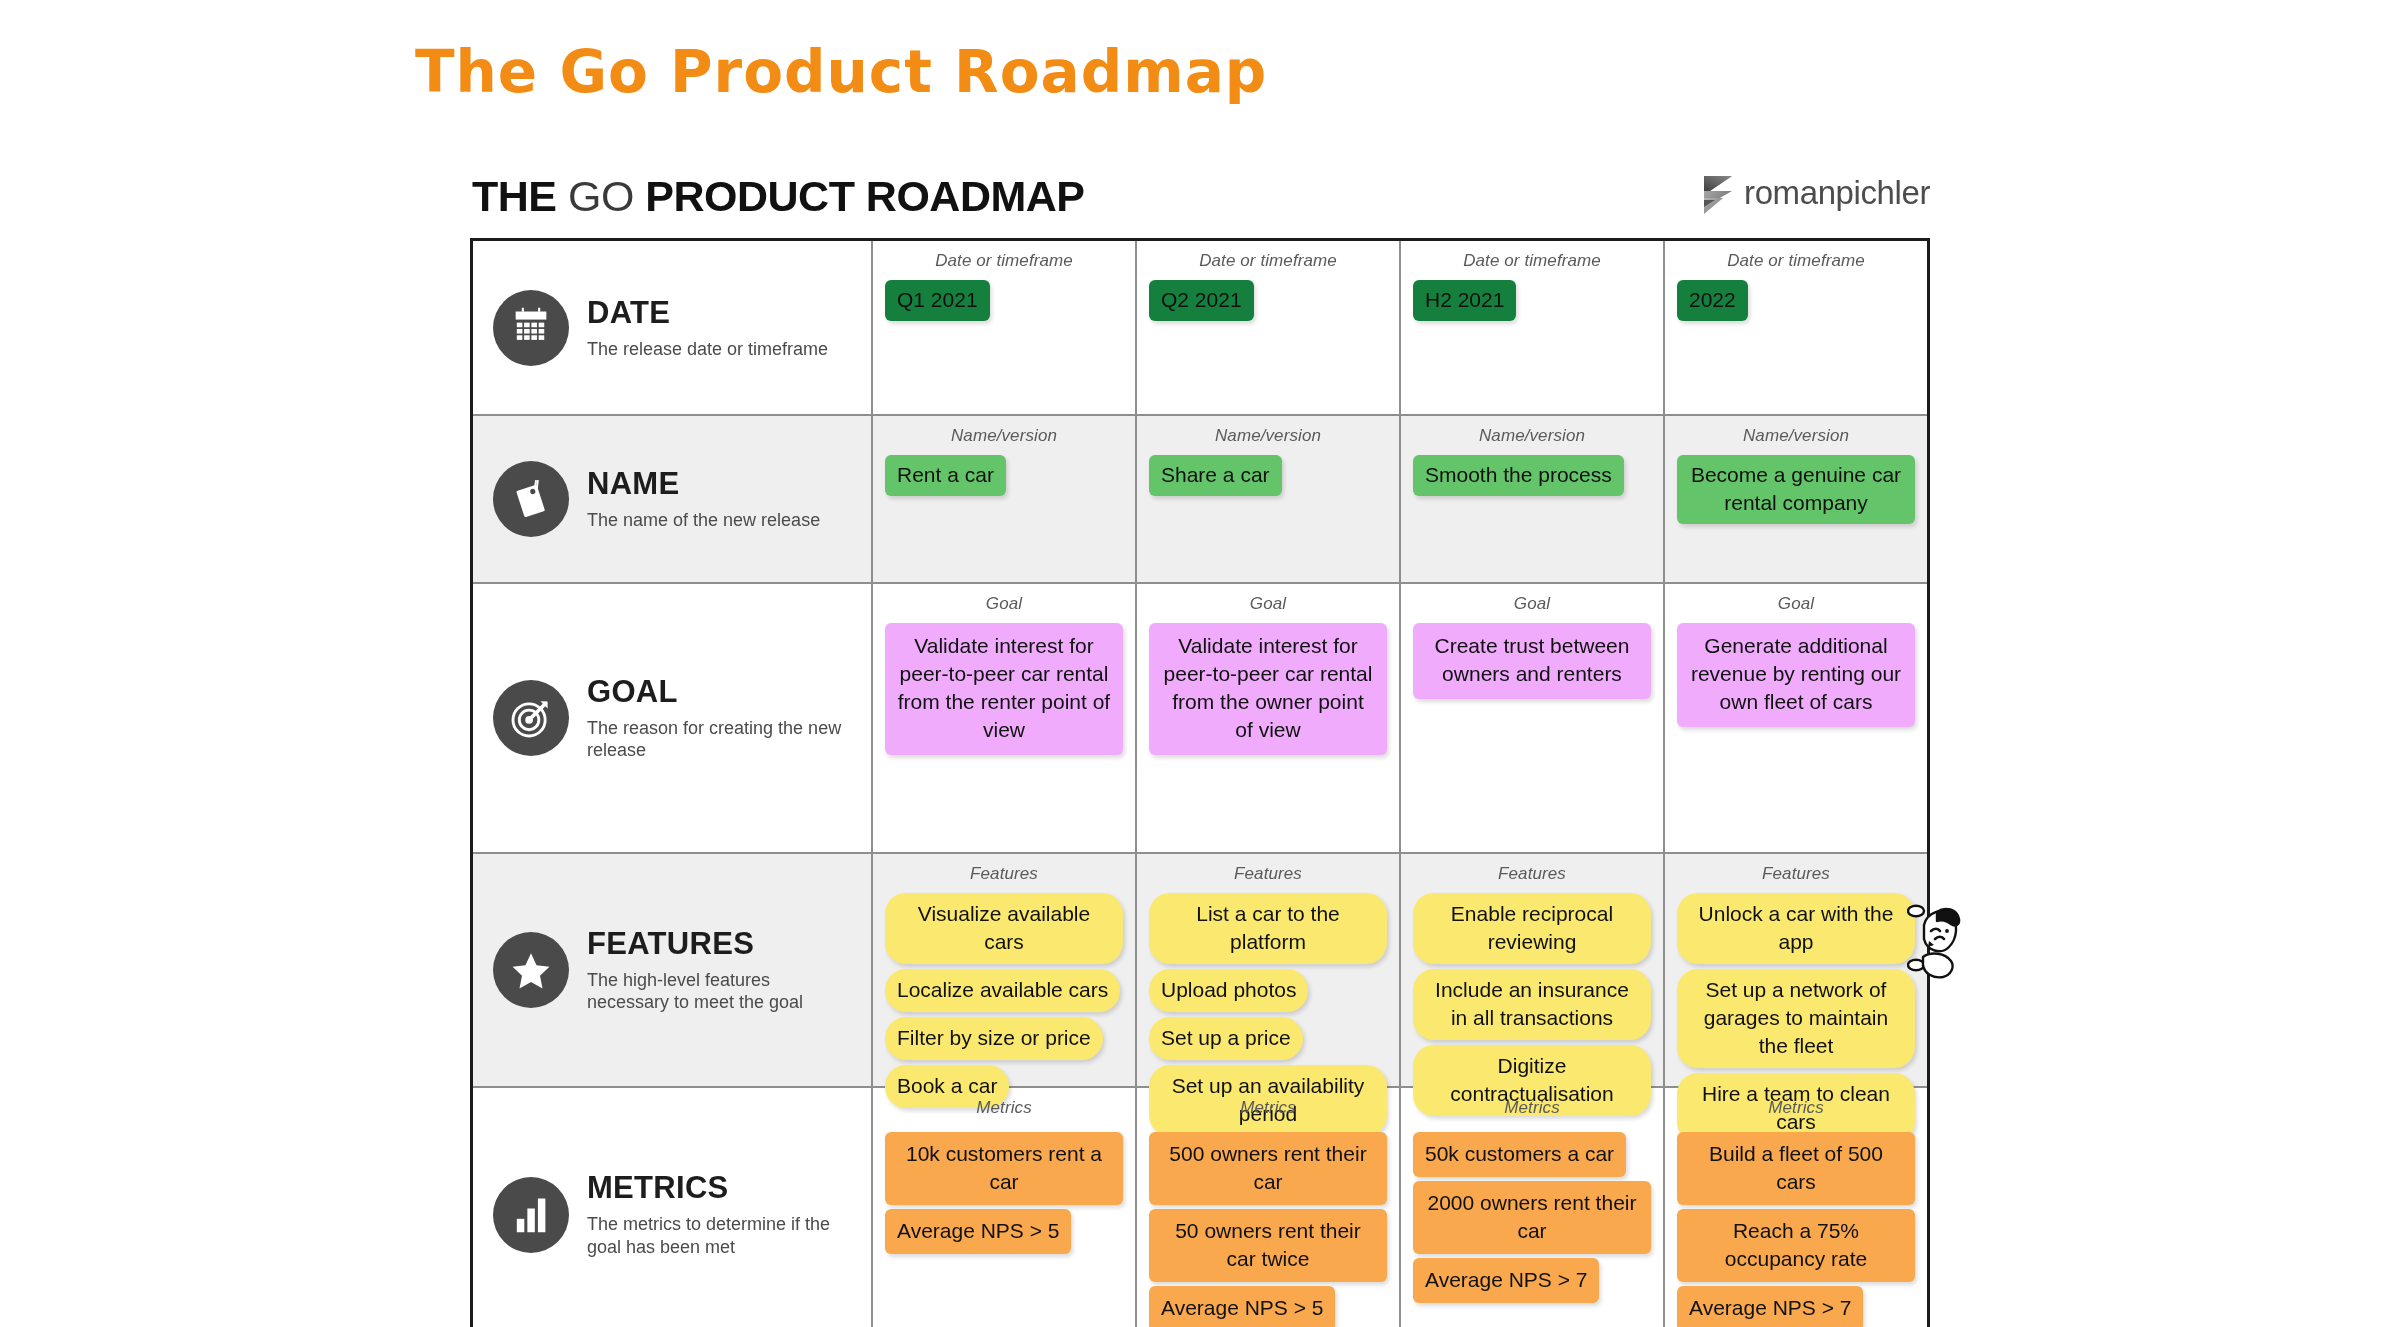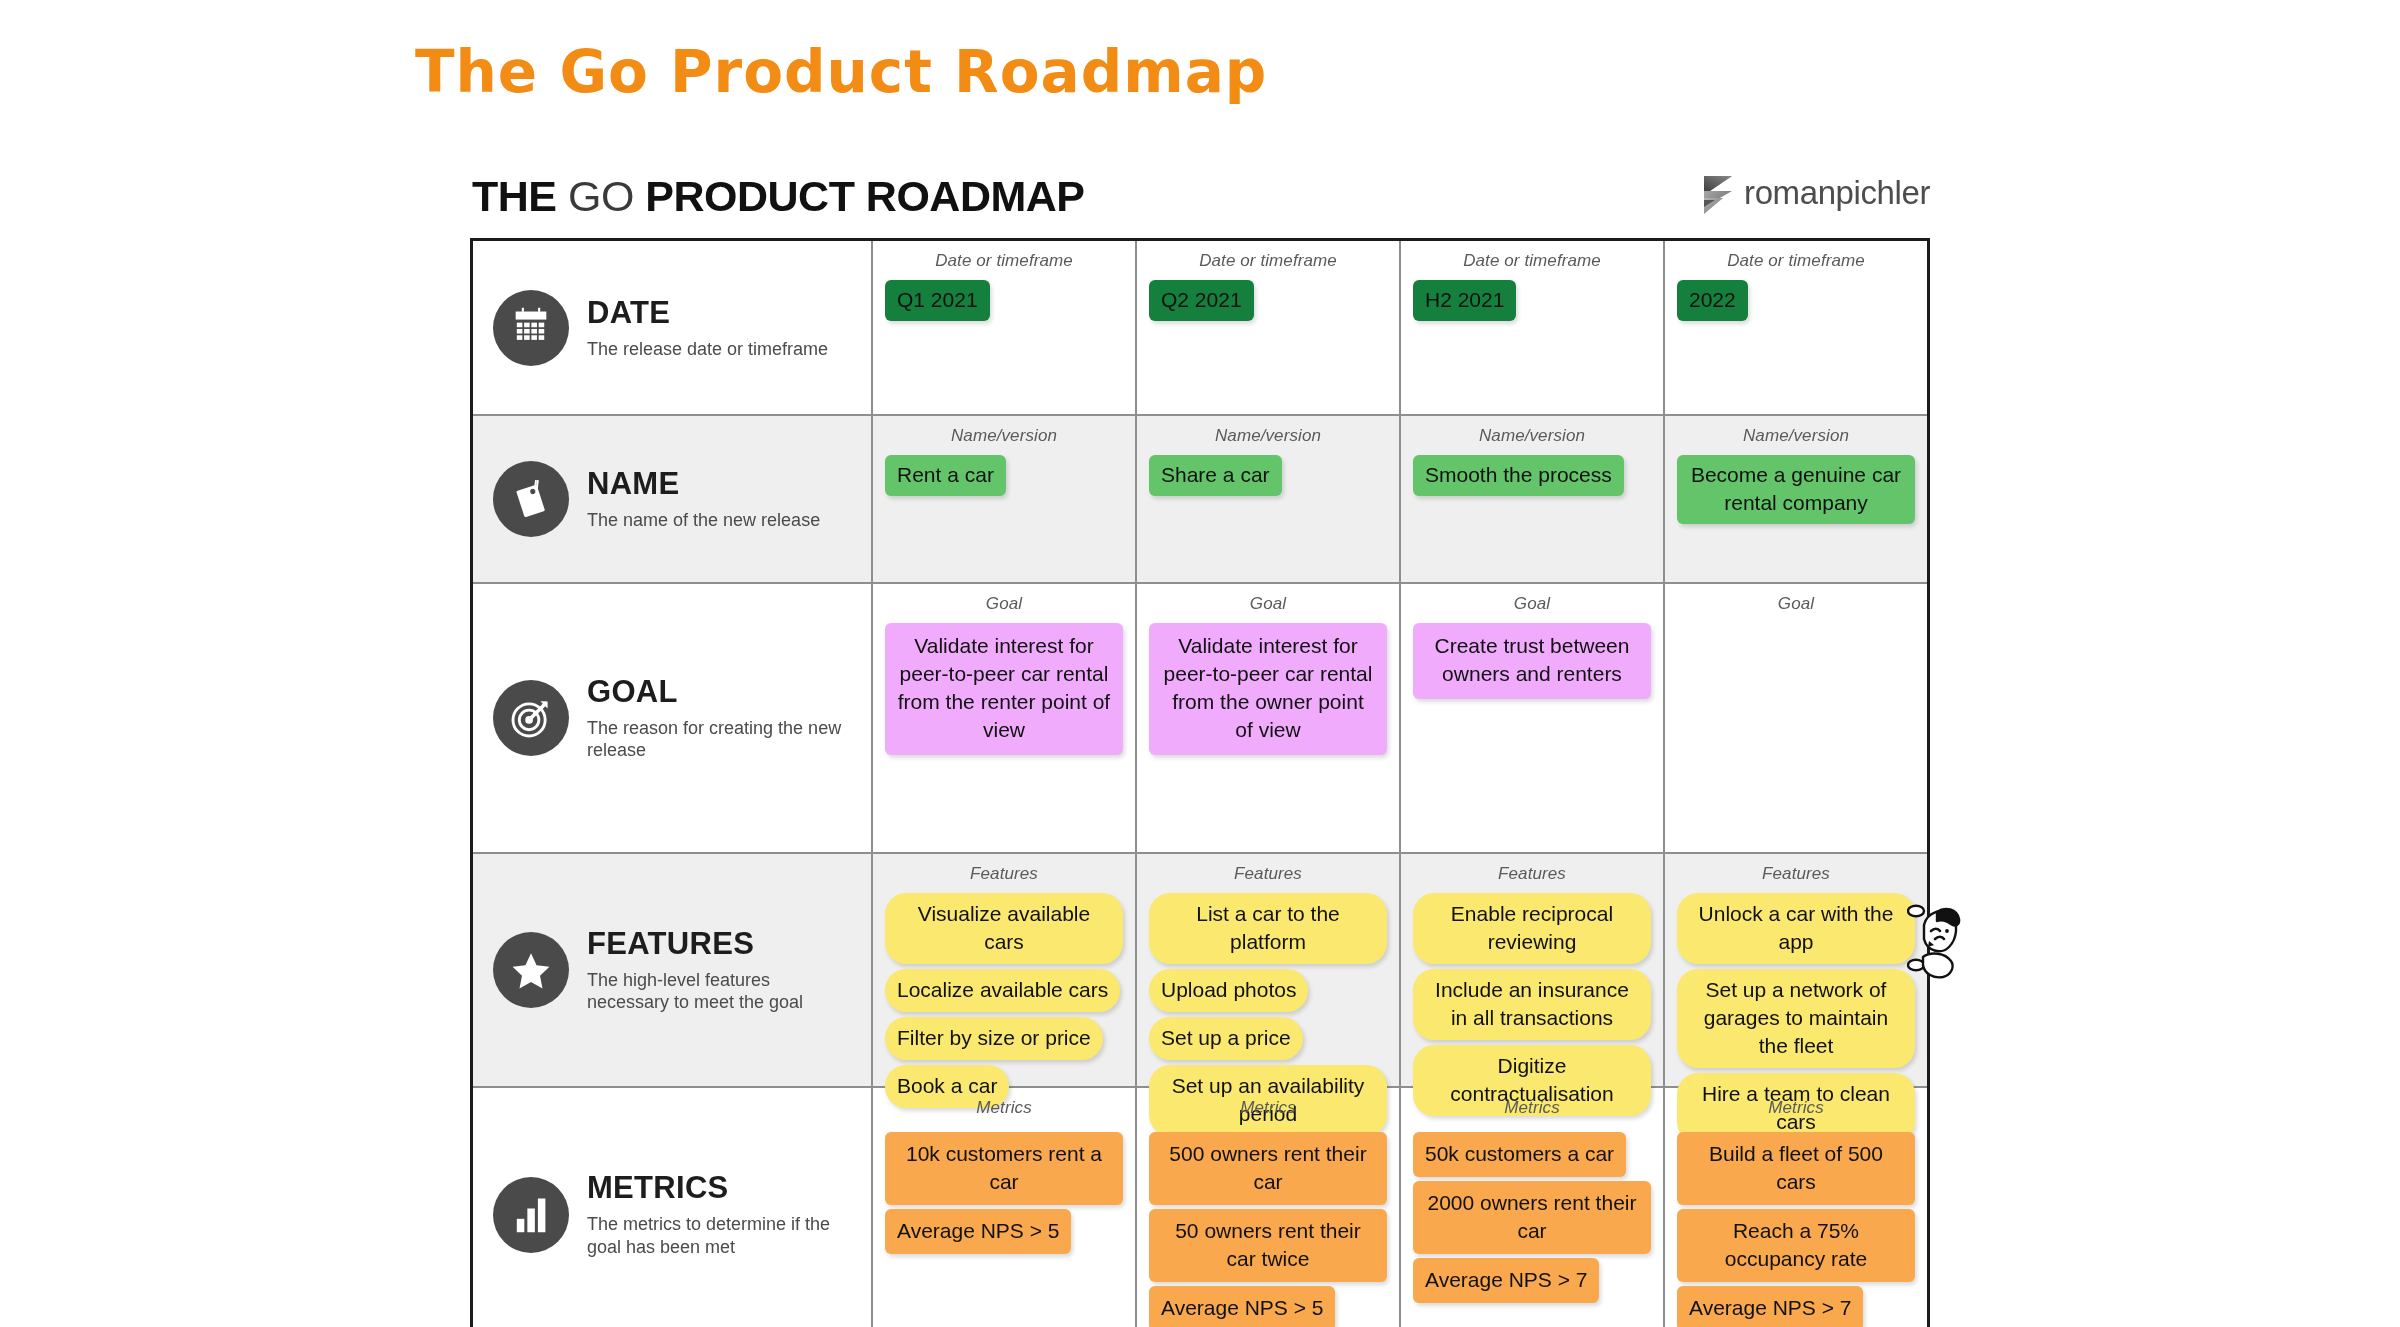--- a/index.html
+++ b/index.html
@@ -345,20 +345,23 @@
           </div>
         </div>
         <div class="cell">
           <div class="cell-label">Goal</div>
           <div class="notes">
             <div class="note goal">Create trust between owners and renters</div>
           </div>
         </div>
         <div class="cell">
           <div class="cell-label">Goal</div>
+          <div class="notes">
+            <div class="note goal">Generate additional revenue by renting our own fleet of cars</div>
+          </div>
         </div>
       </div>
     </div>
 
     <div class="row row-feat shaded">
       <div class="row-head">
         <div class="row-icon">
           <svg width="46" height="46" viewBox="0 0 24 24" fill="#ffffff">
             <path d="M12 3.2 L14.9 9.5 L21.6 10.3 L16.7 15.0 L18.0 21.6 L12 18.3 L6.0 21.6 L7.3 15.0 L2.4 10.3 L9.1 9.5 Z"></path>
           </svg>

